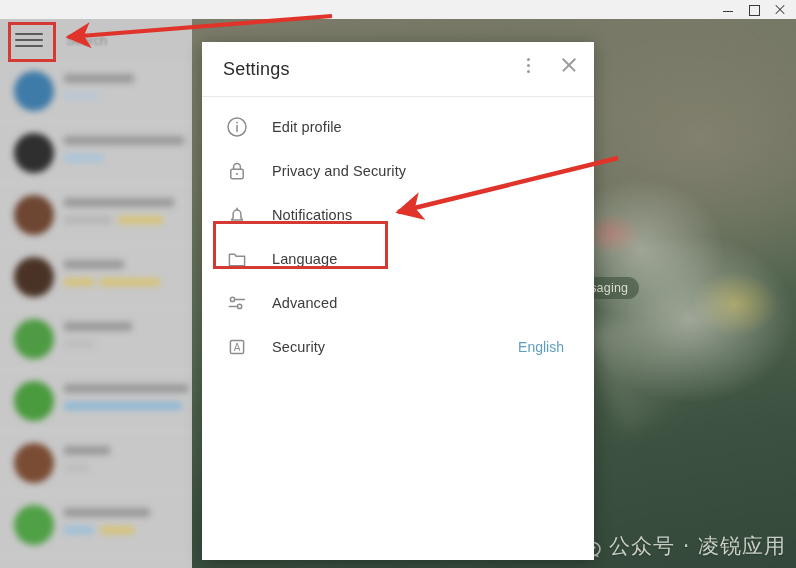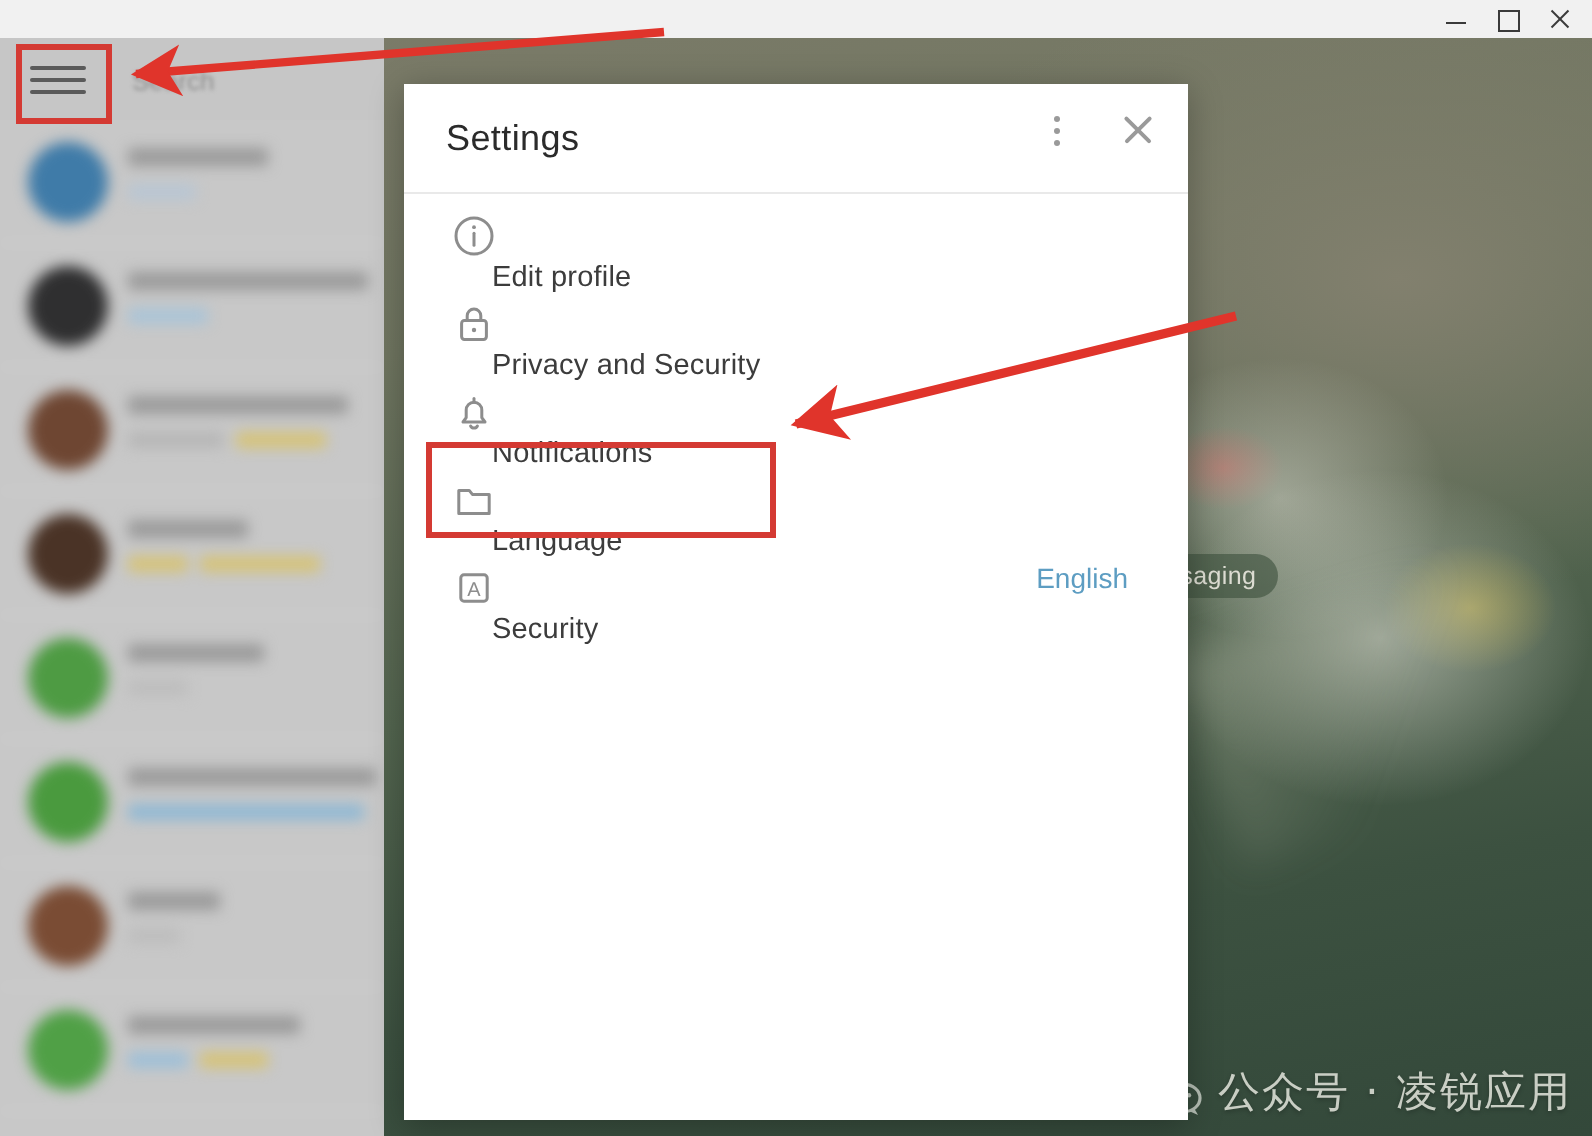--- a/index.html
+++ b/index.html
@@ -187,22 +187,22 @@
     position:absolute; left:108px; top:55px;
     font-size:13px; color:#5d8aa8;
   }
   .divider {
     height:1px; background:#e9e9e9; margin:0; width:392px;
   }
 
   
   .menu { padding-top:8px; }
   .menu-item {
-    position:relative; display:flex; align-items:flex-start;
-    height:44px; padding-left:22px; cursor:pointer;flex-direction:column;
+    position:relative; display:flex; align-items:center;
+    height:44px; padding-left:22px; cursor:pointer;
   }
   .mi-icon {
     width:26px; height:26px; position:relative;
     display:flex; align-items:center; justify-content:center;
     color:#8d8d8d; flex:0 0 26px;
   }
   .mi-label {
     margin-left:22px; font-size:14.5px; color:#3c3c3c; letter-spacing:0.1px;
   }
   .mi-value {
@@ -354,20 +354,31 @@
           <span class="mi-icon">
             <svg width="22" height="22" viewBox="0 0 22 22">
               <path d="M3.4 6.2 h5.2 l1.6 2 h8.4 v9.6 H3.4 Z" stroke="#8d8d8d" stroke-width="1.5" fill="none" stroke-linecap="round" stroke-linejoin="round"></path>
             </svg>
           </span>
           <span class="mi-label">Language</span>
         </div>
         <div class="menu-item">
           <span class="mi-icon">
             <svg width="22" height="22" viewBox="0 0 22 22">
+              <circle cx="6.5" cy="7.4" r="2.1" stroke="#8d8d8d" stroke-width="1.5" fill="none" stroke-linecap="round" stroke-linejoin="round"></circle>
+              <path d="M8.9 7.4 H18.4" stroke="#8d8d8d" stroke-width="1.5" fill="none" stroke-linecap="round" stroke-linejoin="round"></path>
+              <circle cx="13.6" cy="14.4" r="2.1" stroke="#8d8d8d" stroke-width="1.5" fill="none" stroke-linecap="round" stroke-linejoin="round"></circle>
+              <path d="M11.3 14.4 H3.4" stroke="#8d8d8d" stroke-width="1.5" fill="none" stroke-linecap="round" stroke-linejoin="round"></path>
+            </svg>
+          </span>
+          <span class="mi-label">Advanced</span>
+        </div>
+        <div class="menu-item">
+          <span class="mi-icon">
+            <svg width="22" height="22" viewBox="0 0 22 22">
               <rect x="4.4" y="4.4" width="13.2" height="13.2" rx="1.6" stroke="#8d8d8d" stroke-width="1.5" fill="none" stroke-linecap="round" stroke-linejoin="round"></rect>
               <text x="11" y="15" text-anchor="middle" font-size="10" fill="#8d8d8d" font-family="Liberation Sans, sans-serif">A</text>
             </svg>
           </span>
           <span class="mi-label">Security</span>
           <span class="mi-value">English</span>
         </div>
       </div>
   </div>
 

